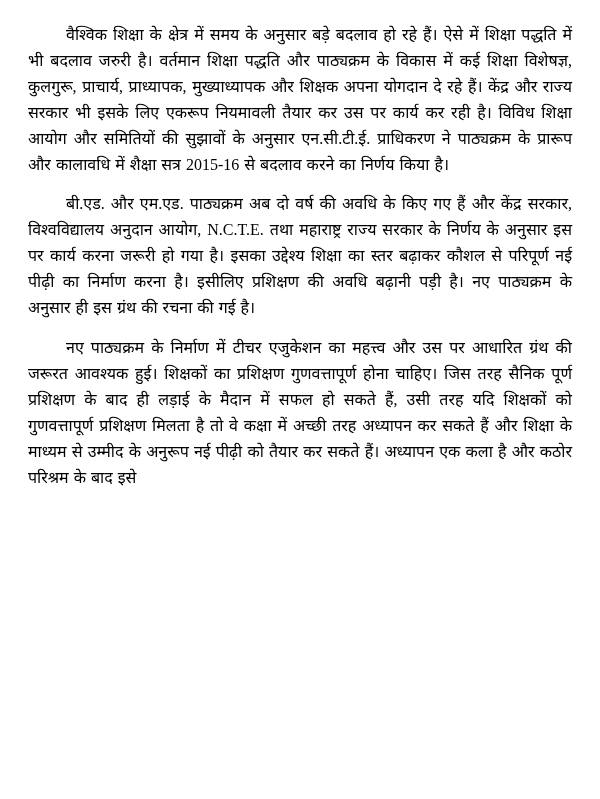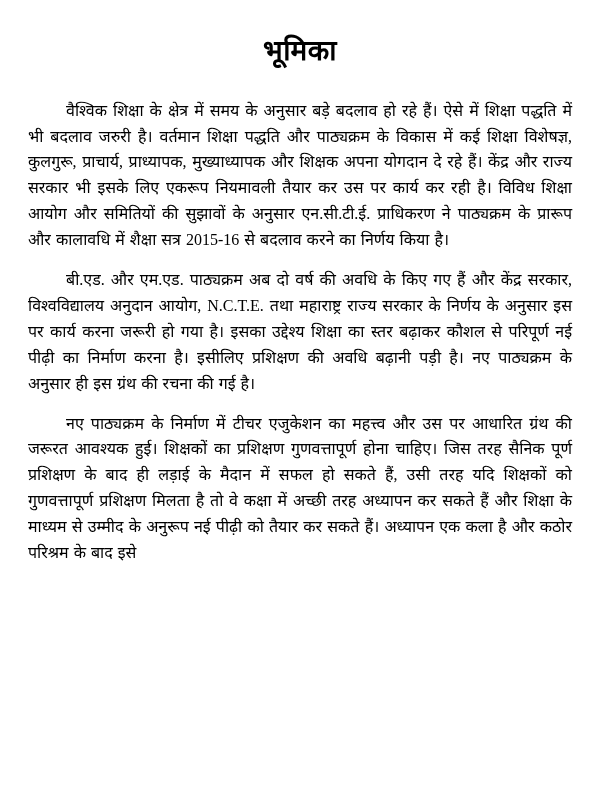--- a/index.html
+++ b/index.html
@@ -39,19 +39,18 @@
     word-spacing: 1px;
   }
   .body-text p:last-child {
     margin-bottom: 8px;
   }
 </style>
 </head>
 <body>
 
 <div class="page">
-  <h1 class="doc-title">भूमिका</h1>
   <div class="body-text">
     <p>वैश्विक शिक्षा के क्षेत्र में समय के अनुसार बड़े बदलाव हो रहे हैं। ऐसे में शिक्षा पद्धति में भी बदलाव जरुरी है। वर्तमान शिक्षा पद्धति और पाठ्यक्रम के विकास में कई शिक्षा विशेषज्ञ, कुलगुरू, प्राचार्य, प्राध्यापक, मुख्याध्यापक और शिक्षक अपना योगदान दे रहे हैं। केंद्र और राज्य सरकार भी इसके लिए एकरूप नियमावली तैयार कर उस पर कार्य कर रही है। विविध शिक्षा आयोग और समितियों की सुझावों के अनुसार एन.सी.टी.ई. प्राधिकरण ने पाठ्यक्रम के प्रारूप और कालावधि में शैक्षा सत्र 2015-16 से बदलाव करने का निर्णय किया है।</p>
     <p>बी.एड. और एम.एड. पाठ्यक्रम अब दो वर्ष की अवधि के किए गए हैं और केंद्र सरकार, विश्वविद्यालय अनुदान आयोग, N.C.T.E. तथा महाराष्ट्र राज्य सरकार के निर्णय के अनुसार इस पर कार्य करना जरूरी हो गया है। इसका उद्देश्य शिक्षा का स्तर बढ़ाकर कौशल से परिपूर्ण नई पीढ़ी का निर्माण करना है। इसीलिए प्रशिक्षण की अवधि बढ़ानी पड़ी है। नए पाठ्यक्रम के अनुसार ही इस ग्रंथ की रचना की गई है।</p>
     <p>नए पाठ्यक्रम के निर्माण में टीचर एजुकेशन का महत्त्व और उस पर आधारित ग्रंथ की जरूरत आवश्यक हुई। शिक्षकों का प्रशिक्षण गुणवत्तापूर्ण होना चाहिए। जिस तरह सैनिक पूर्ण प्रशिक्षण के बाद ही लड़ाई के मैदान में सफल हो सकते हैं, उसी तरह यदि शिक्षकों को गुणवत्तापूर्ण प्रशिक्षण मिलता है तो वे कक्षा में अच्छी तरह अध्यापन कर सकते हैं और शिक्षा के माध्यम से उम्मीद के अनुरूप नई पीढ़ी को तैयार कर सकते हैं। अध्यापन एक कला है और कठोर परिश्रम के बाद इसे</p>
   </div>
 </div>
 
 </body></html>

